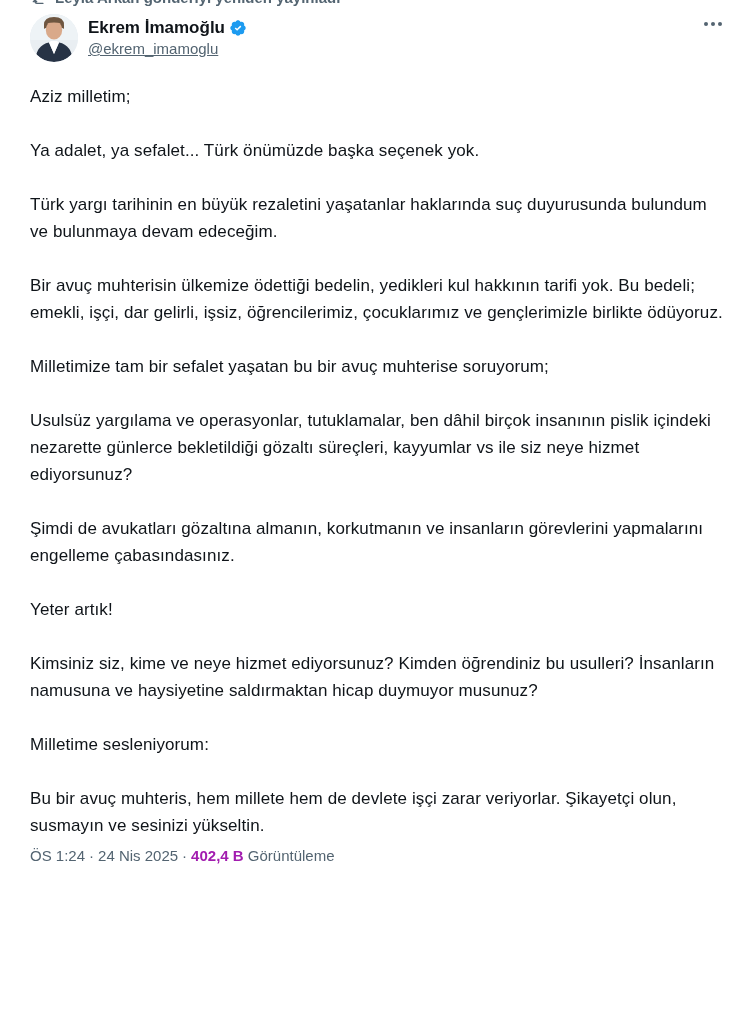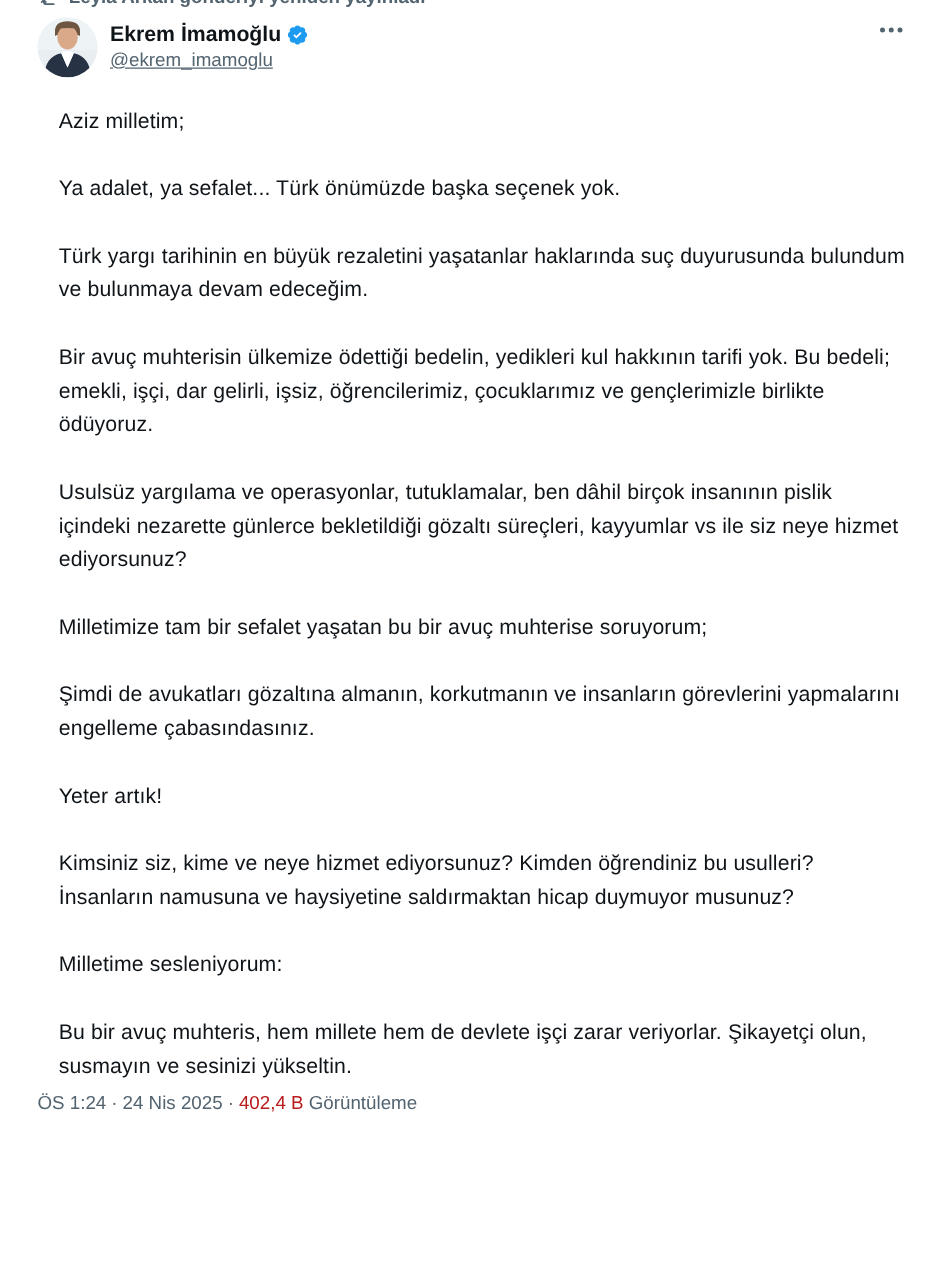--- a/index.html
+++ b/index.html
@@ -65,34 +65,33 @@
     background: #536471; display: block;
   }
 
   
   .tweet-body {
     padding: 21px 26px 0 30px;
     font-size: 17px;
     line-height: 27px;
     letter-spacing: 0.1px;
     color: #0f1419;
-    margin-left: 17px;
   }
   .tweet-body p { margin: 0 0 27px 0; }
   .tweet-body p:last-child { margin-bottom: 0; }
 
   
   .footer {
     padding: 7px 30px 0 30px;
     font-size: 15px;
     color: #536471;
     line-height: 20px;
     white-space: nowrap;
   }
-  .footer .views-count { font-weight: 400; color: #b91c1c; }
+  .footer .views-count { font-weight: 700; color: #a21caf; }
   .footer .sep { padding: 0 4px; }
 </style>
 </head>
 <body>
 
 <div class="page">
 
   <div class="repost-strip">
     <div class="repost-inner">
       <span style="display:flex;align-items:center;">
@@ -140,22 +139,22 @@
         <i></i>
         <i></i>
     </div>
   </div>
 
   <div class="tweet-body">
     <p>Aziz milletim;</p>
     <p>Ya adalet, ya sefalet... Türk önümüzde başka seçenek yok.</p>
     <p>Türk yargı tarihinin en büyük rezaletini yaşatanlar haklarında suç duyurusunda bulundum ve bulunmaya devam edeceğim.</p>
     <p>Bir avuç muhterisin ülkemize ödettiği bedelin, yedikleri kul hakkının tarifi yok. Bu bedeli; emekli, işçi, dar gelirli, işsiz, öğrencilerimiz, çocuklarımız ve gençlerimizle birlikte ödüyoruz.</p>
+    <p>Milletimize tam bir sefalet yaşatan bu bir avuç muhterise soruyorum;</p>
     <p>Usulsüz yargılama ve operasyonlar, tutuklamalar, ben dâhil birçok insanının pislik içindeki nezarette günlerce bekletildiği gözaltı süreçleri, kayyumlar vs ile siz neye hizmet ediyorsunuz?</p>
-    <p>Milletimize tam bir sefalet yaşatan bu bir avuç muhterise soruyorum;</p>
     <p>Şimdi de avukatları gözaltına almanın, korkutmanın ve insanların görevlerini yapmalarını engelleme çabasındasınız.</p>
     <p>Yeter artık!</p>
     <p>Kimsiniz siz, kime ve neye hizmet ediyorsunuz? Kimden öğrendiniz bu usulleri? İnsanların namusuna ve haysiyetine saldırmaktan hicap duymuyor musunuz?</p>
     <p>Milletime sesleniyorum:</p>
     <p>Bu bir avuç muhteris, hem millete hem de devlete işçi zarar veriyorlar. Şikayetçi olun, susmayın ve sesinizi yükseltin.</p>
   </div>
 
   <div class="footer">
     <span>ÖS 1:24</span><span class="sep">·</span><span>24 Nis 2025</span><span class="sep">·</span><span class="views-count">402,4 B</span>&nbsp;<span>Görüntüleme</span>
   </div>

